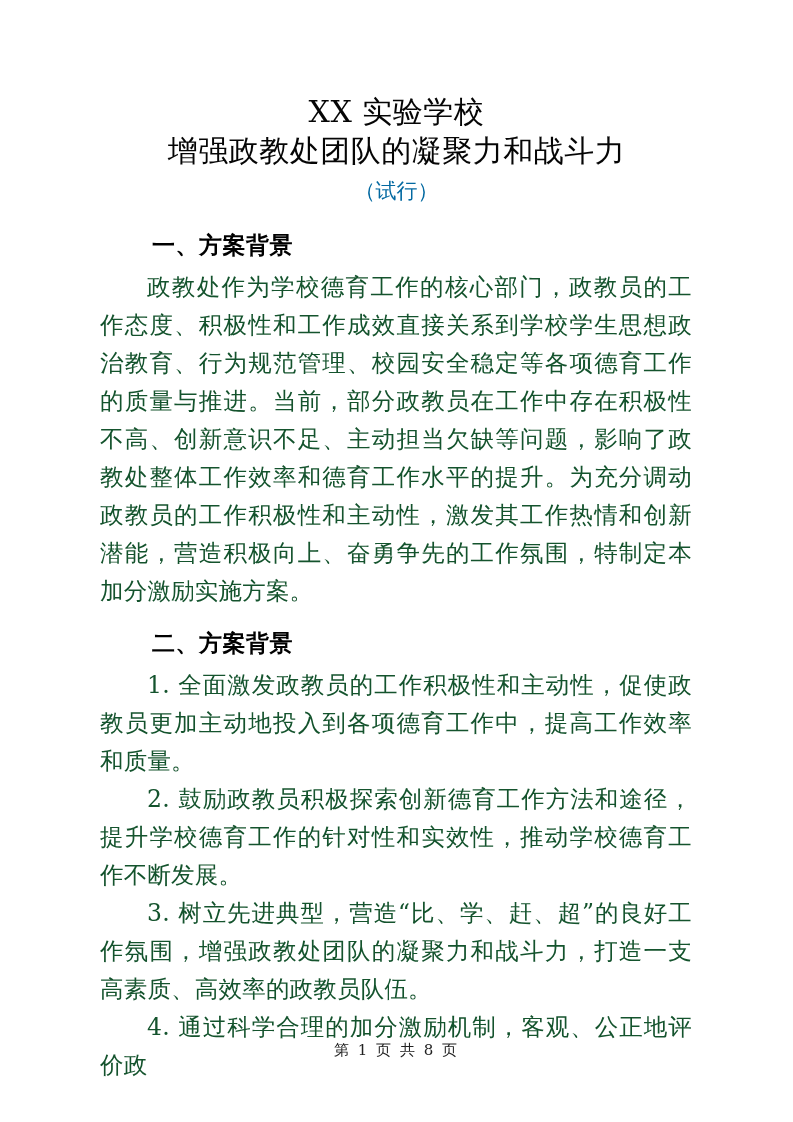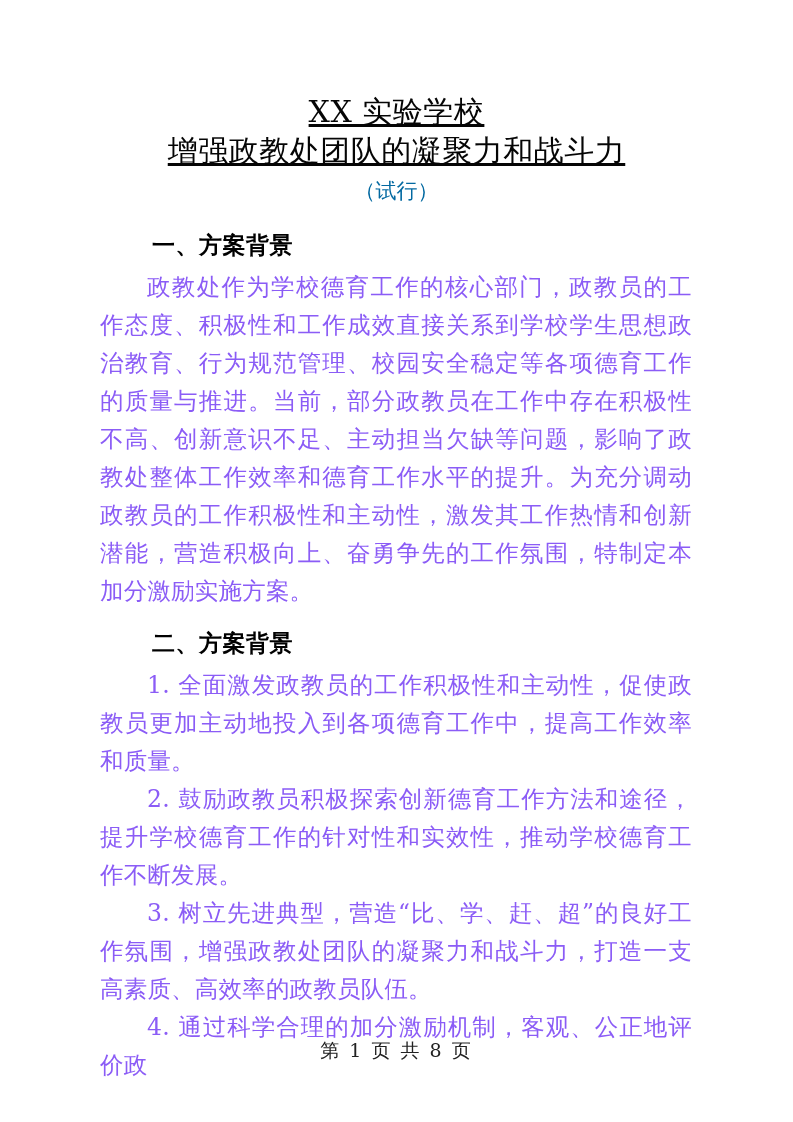--- a/index.html
+++ b/index.html
@@ -26,21 +26,20 @@
     text-align: center;
   }
 
   .doc-title-line {
     font-family: "DejaVu Serif", "Liberation Serif", serif;
     font-size: 30px;
     line-height: 39px;
     color: #050505;
     letter-spacing: 0.5px;
     white-space: nowrap;
-    text-decoration: underline;
   }
 
   .doc-subtitle {
     font-family: "DejaVu Sans", "Liberation Sans", sans-serif;
     font-size: 21px;
     line-height: 34px;
     color: #0369a1;
     margin-top: 4px;
   }
 
@@ -64,41 +63,41 @@
   }
 
   .section-heading.spaced-above {
     margin-top: 14px;
   }
 
   .para {
     font-family: "DejaVu Serif", "Liberation Serif", serif;
     font-size: 23.5px;
     line-height: 38px;
-    color: #8b5cf6;
+    color: #14532d;
     text-indent: 47px;
     text-align: justify;
     text-justify: inter-character;
     margin: 0;
     letter-spacing: 0.2px;
   }
 
   .para.last-line-loose {
     text-align-last: left;
   }
 
   
   .footer {
     position: absolute;
     left: 0;
     top: 1040px;
     width: 793px;
     text-align: center;
     font-family: "DejaVu Serif", "Liberation Serif", serif;
-    font-size: 19px;
+    font-size: 15px;
     line-height: 20px;
     color: #222222;
     letter-spacing: 2px;
   }
 </style>
 </head>
 <body>
 
 <div class="page">
 

